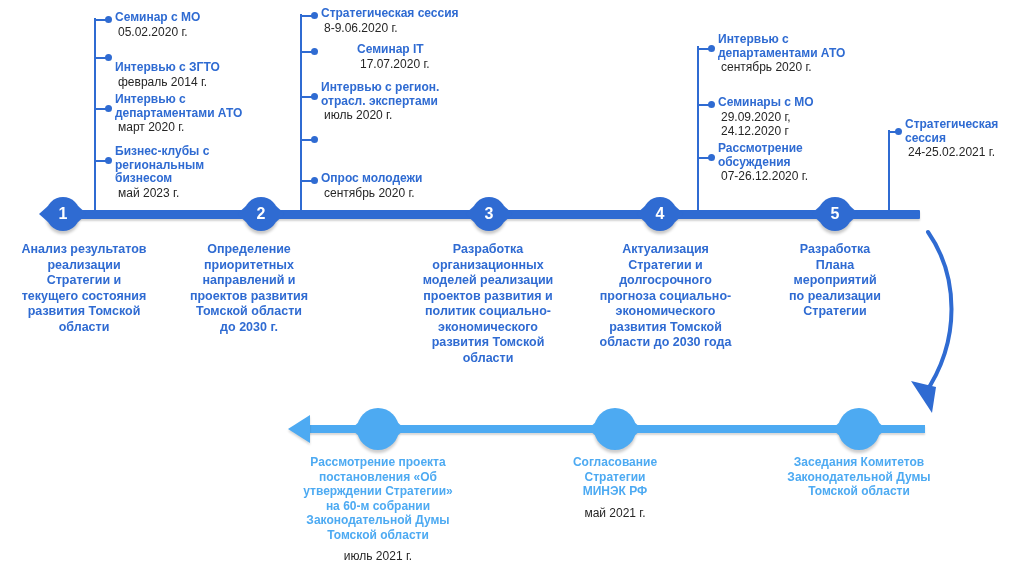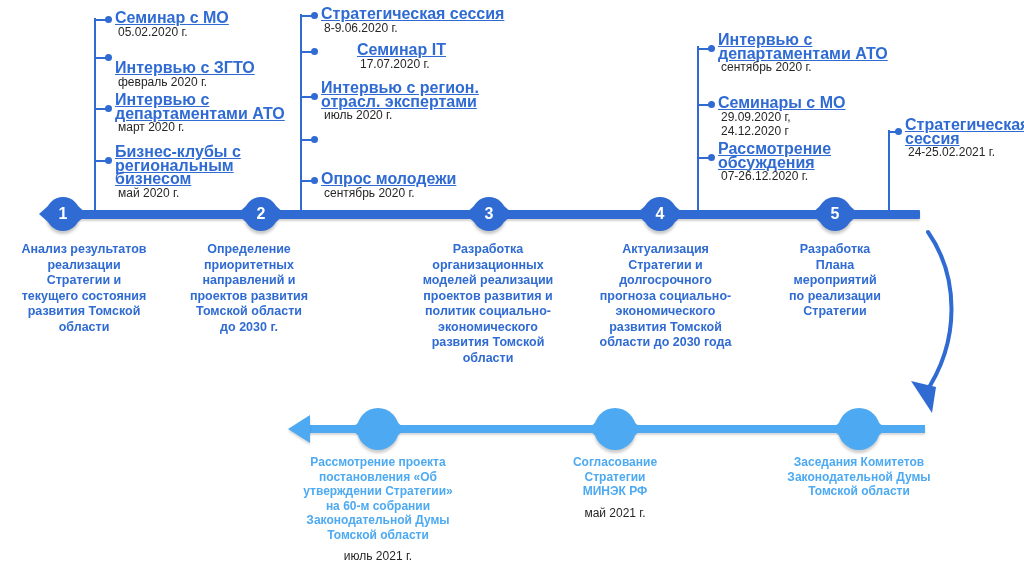--- a/index.html
+++ b/index.html
@@ -31,23 +31,22 @@
   .node::after{right:-7px;border-left:9px solid #2f6bd2;}
 
   
   .stem{position:absolute;width:2px;background:#2f6bd2;z-index:2;}
   .stub{position:absolute;height:2px;background:#2f6bd2;z-index:2;}
   .dot{position:absolute;width:7px;height:7px;border-radius:50%;background:#2f6bd2;z-index:3;}
 
   
   .branch{position:absolute;z-index:4;}
   .branch .b-title{
-    color:#2f6bd2;font-weight:bold;font-size:16px;line-height:13.5px;
+    color:#2f6bd2;font-weight:bold;font-size:12px;line-height:13.5px;
     white-space:pre-line;
-    text-decoration:underline;
   }
   .branch .b-date{
     color:#262626;font-size:12px;line-height:14px;font-weight:normal;
     white-space:pre-line;padding-left:3px;
   }
 
   
   .caption{
     position:absolute;text-align:center;color:#2f6bd2;
     font-weight:bold;font-size:12.5px;line-height:15.5px;white-space:pre-line;
@@ -99,38 +98,38 @@
   <div class="dot" style="left:105px;top:16px;"></div>
   <div class="branch" style="left:115px;top:11px;width:175px;">
     <div class="b-title">Семинар с МО</div>
     <div class="b-date">05.02.2020 г.</div>
   </div>
 
   <div class="stub" style="left:94px;top:57px;width:14px;"></div>
   <div class="dot" style="left:105px;top:54px;"></div>
   <div class="branch" style="left:115px;top:49px;width:175px;margin-top:12px;">
     <div class="b-title">Интервью с ЗГТО</div>
-    <div class="b-date">февраль 2020 г.</div>
+    <div class="b-date">февраль 2014 г.</div>
   </div>
 
   <div class="stub" style="left:94px;top:108px;width:14px;"></div>
   <div class="dot" style="left:105px;top:105px;"></div>
   <div class="branch" style="left:115px;top:93px;width:180px;">
     <div class="b-title">Интервью с
 департаментами АТО</div>
     <div class="b-date">март 2020 г.</div>
   </div>
 
   <div class="stub" style="left:94px;top:160px;width:14px;"></div>
   <div class="dot" style="left:105px;top:157px;"></div>
   <div class="branch" style="left:115px;top:145px;width:175px;">
     <div class="b-title">Бизнес-клубы с
 региональным
 бизнесом</div>
-    <div class="b-date">май 2020 г.</div>
+    <div class="b-date">май 2023 г.</div>
   </div>
 
   <div class="stem" style="left:300px;top:14px;height:200px;"></div>
 
   <div class="stub" style="left:300px;top:15px;width:14px;"></div>
   <div class="dot" style="left:311px;top:12px;"></div>
   <div class="branch" style="left:321px;top:7px;width:190px;">
     <div class="b-title">Стратегическая сессия</div>
     <div class="b-date">8-9.06.2020 г.</div>
   </div>

